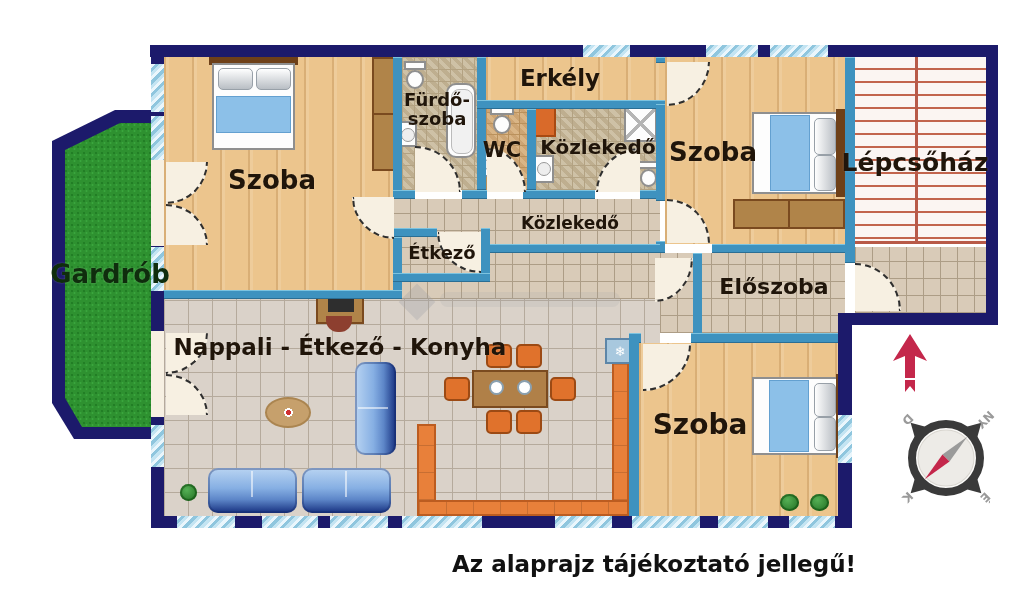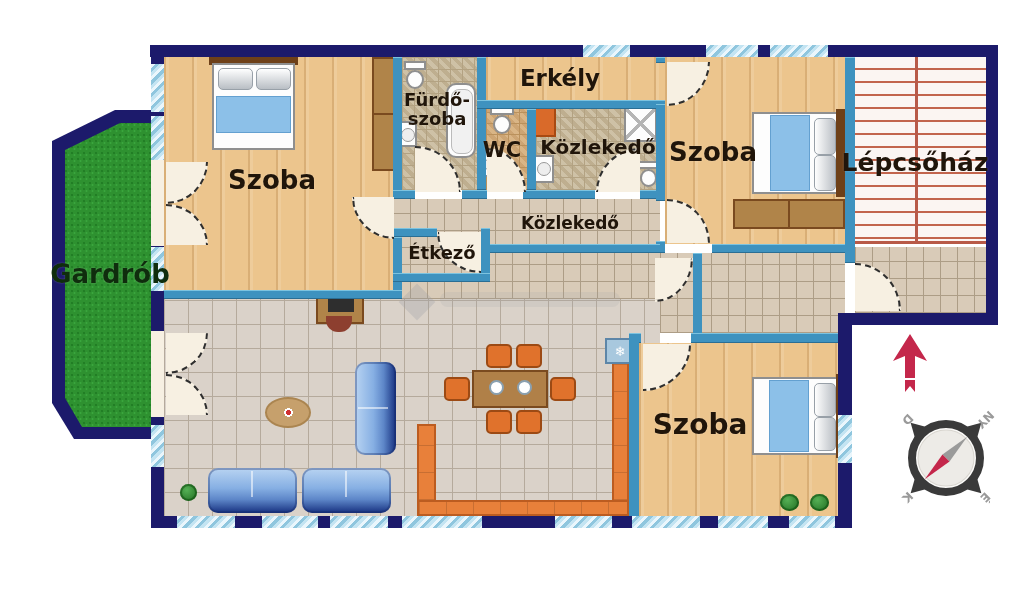--- a/index.html
+++ b/index.html
@@ -227,20 +227,22 @@
   <div class="lbl" style="left:272px;top:180px;font-size:26px">Szoba</div>
   <div class="lbl" style="left:437px;top:99px;font-size:18px">Fürdő-</div>
   <div class="lbl" style="left:437px;top:118px;font-size:18px">szoba</div>
   <div class="lbl" style="left:560px;top:78px;font-size:23px">Erkély</div>
   <div class="lbl" style="left:502px;top:150px;font-size:21px">WC</div>
   <div class="lbl" style="left:598px;top:147px;font-size:20px">Közlekedő</div>
   <div class="lbl" style="left:713px;top:152px;font-size:26px">Szoba</div>
   <div class="lbl" style="left:915px;top:162px;font-size:25px">Lépcsőház</div>
   <div class="lbl" style="left:570px;top:223px;font-size:17px">Közlekedő</div>
   <div class="lbl" style="left:442px;top:252px;font-size:18px">Étkező</div>
+  <div class="lbl" style="left:774px;top:286px;font-size:22px">Előszoba</div>
+  <div class="lbl" style="left:340px;top:347px;font-size:23px">Nappali - Étkező - Konyha</div>
   <div class="lbl" style="left:700px;top:424px;font-size:28px">Szoba</div>
   <div class="lbl" style="left:110px;top:274px;font-size:26px;color:#0f2d0d">Gardrób</div>
 
   <svg style="position:absolute;left:892px;top:334px" width="36" height="58" viewBox="0 0 36 58">
     <path d="M18,0 L35,27 L23,22 L23,44 L13,44 L13,22 L1,27 Z" fill="#c4274b"></path>
     <path d="M13,46 L23,46 L23,58 L18,52 L13,58 Z" fill="#c4274b"></path>
   </svg>
   <svg style="position:absolute;left:884px;top:396px" width="124" height="124" viewBox="0 0 124 124">
     <g transform="rotate(135 62 62)">
       <polygon points="62,12 53,28 71,28" fill="#3a3a3a"></polygon>
@@ -251,14 +253,15 @@
       <circle cx="62" cy="62" r="28" fill="#edebe7" stroke="#d8d5cf" stroke-width="1"></circle>
       <polygon points="62,57 62,67 32,62" fill="#9a9a9a"></polygon>
       <polygon points="62,57 62,67 92,62" fill="#c4274b"></polygon>
       <text x="62" y="7" font-size="12" font-weight="bold" fill="#9a9a9a" text-anchor="middle" dominant-baseline="middle">É</text>
       <text x="62" y="117" font-size="12" font-weight="bold" fill="#9a9a9a" text-anchor="middle" dominant-baseline="middle">D</text>
       <text x="7" y="62" font-size="12" font-weight="bold" fill="#9a9a9a" text-anchor="middle" dominant-baseline="middle">NY</text>
       <text x="117" y="62" font-size="12" font-weight="bold" fill="#9a9a9a" text-anchor="middle" dominant-baseline="middle">K</text>
     </g>
   </svg>
 
+  <div class="lbl" style="left:654px;top:564px;font-size:23px;color:#111">Az alaprajz tájékoztató jellegű!</div>
 
 </div>
 
 </body></html>

